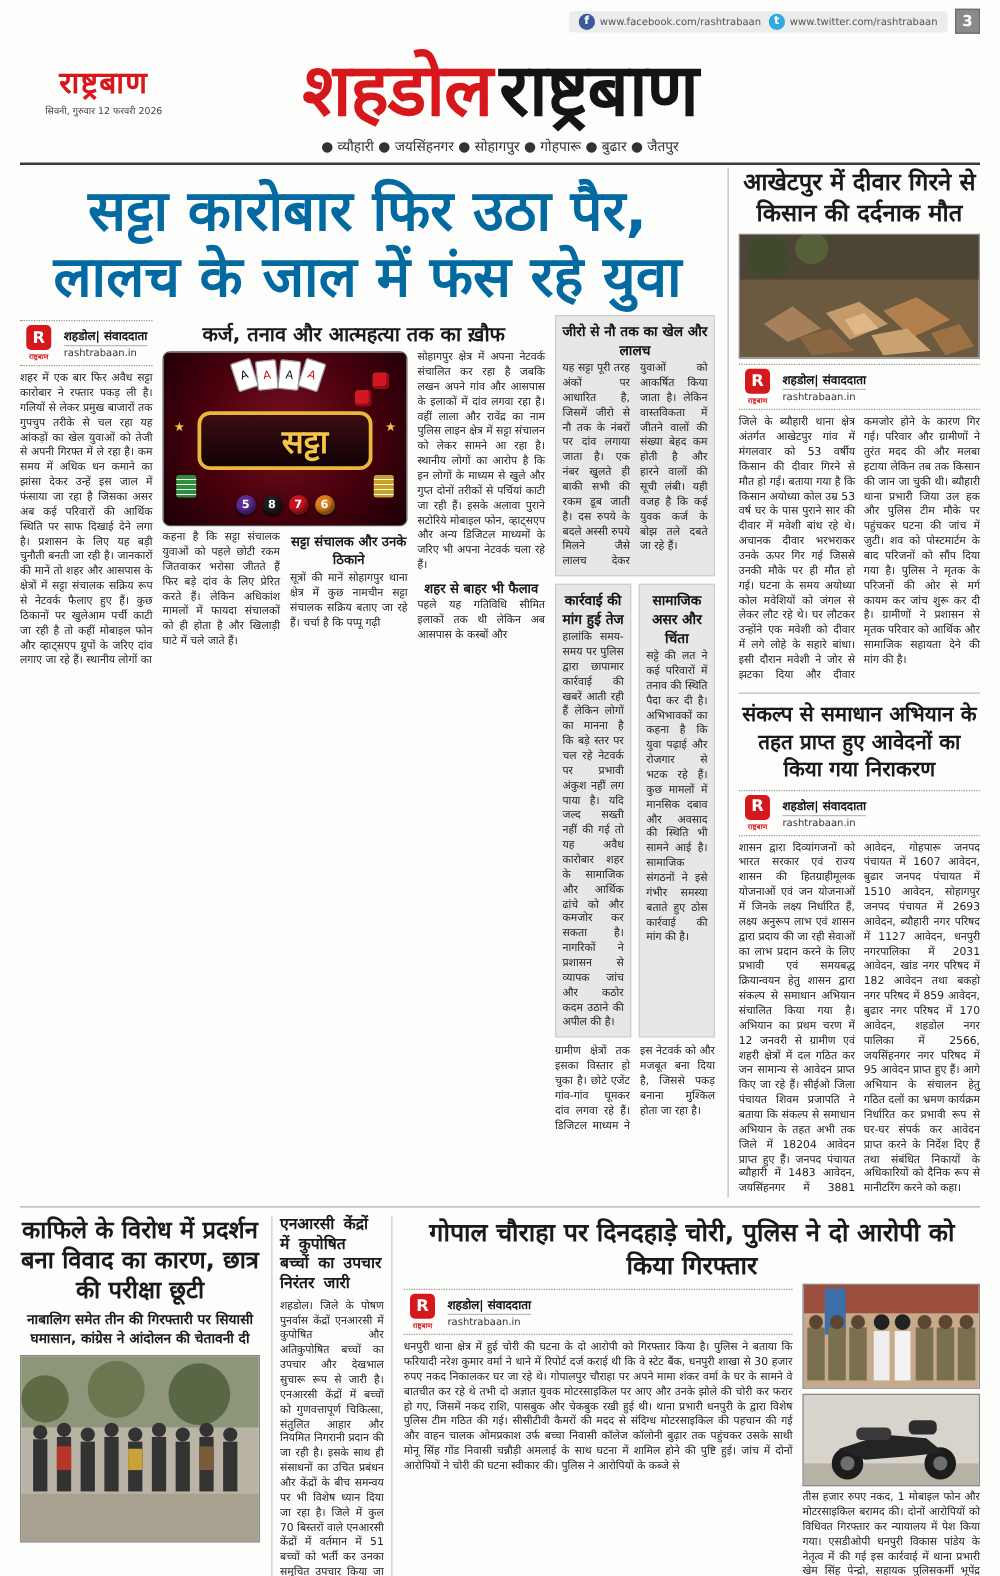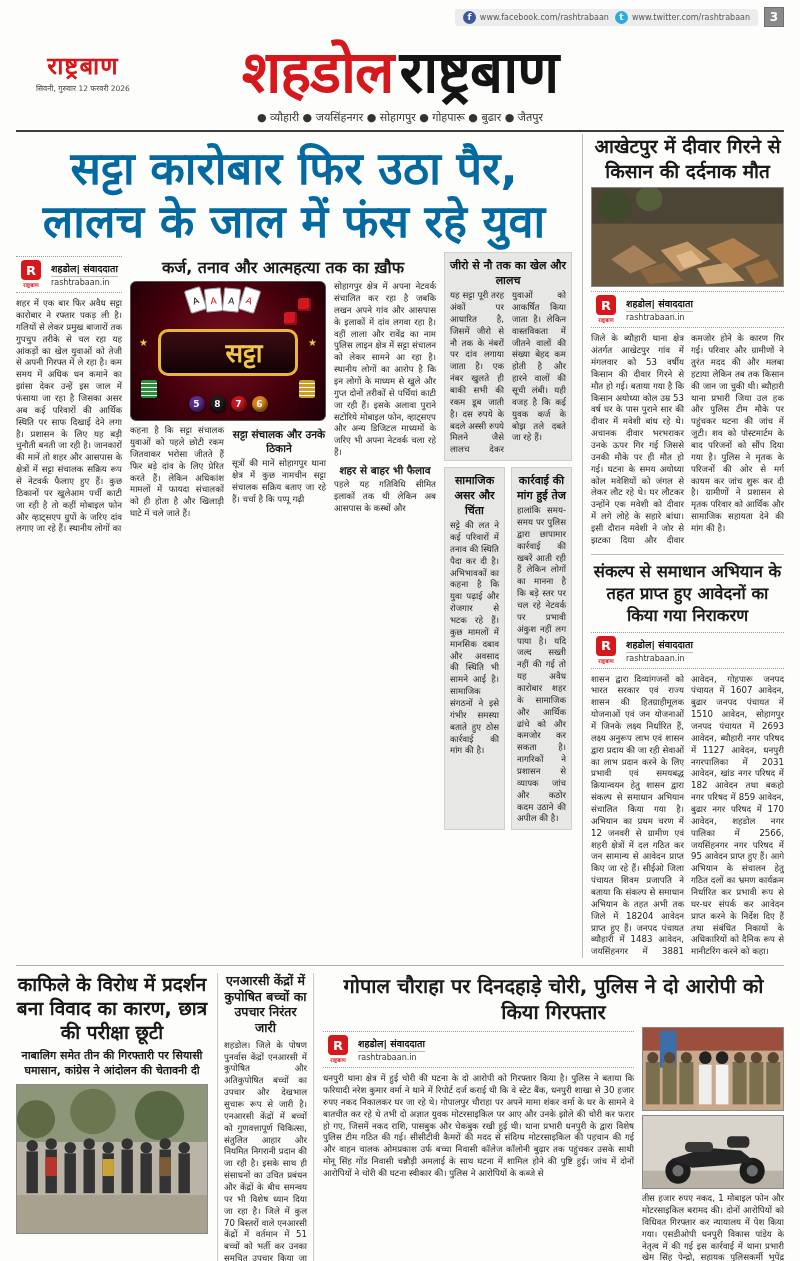--- a/index.html
+++ b/index.html
@@ -68,21 +68,21 @@
   .greybox h4 { font-size:11px; font-weight:700; text-align:center; margin-bottom:3px; color:#111; }
   .boxrow { display:flex; gap:6px; }
   .boxrow .greybox { flex:1; }
 
   
   .band2 { display:flex; gap:9px; }
   .b2-kafila { width:192px; }
   .h-kafila { font-size:19px; font-weight:800; text-align:center; line-height:1.25; }
   .sub-kafila { font-size:11px; font-weight:bold; text-align:center; line-height:1.3; margin-top:5px; }
   .b2-nrc { width:97px; border-left:1px solid #ccc; border-right:1px solid #ccc; padding:0 6px; }
-  .h-nrc { font-size:12.5px; font-weight:800; text-align:center; line-height:1.25; margin-bottom:4px; }
+  .h-nrc { font-size:12.5px; font-weight:800; text-align:left; line-height:1.25; margin-bottom:4px;font-family:Liberation Mono, monospace; }
   .b2-gopal { flex:1; }
   .h-gopal { font-size:20px; font-weight:800; text-align:center; line-height:1.3; }
   .gopal-row { display:flex; gap:8px; margin-top:2px; }
   .gopal-left { flex:1; }
   .gopal-right { width:142px; }
 
   
   .h-wall { font-size:19px; font-weight:800; text-align:center; line-height:1.3; }
   .wall-photo { height:100px; margin-top:4px; }
   .h-sankalp { font-size:16.5px; font-weight:800; text-align:center; line-height:1.35; margin-top:7px; border-top:1px solid #bbb; padding-top:6px; }
@@ -175,28 +175,29 @@
             </div>
           </div>
         </div>
         <div class="sg-e">
           <div class="greybox">
             <h4>जीरो से नौ तक का खेल और लालच</h4>
             <div class="body-txt cols-2">यह सट्टा पूरी तरह अंकों पर आधारित है, जिसमें जीरो से नौ तक के नंबरों पर दांव लगाया जाता है। एक नंबर खुलते ही बाकी सभी की रकम डूब जाती है। दस रुपये के बदले अस्सी रुपये मिलने जैसे लालच देकर युवाओं को आकर्षित किया जाता है। लेकिन वास्तविकता में जीतने वालों की संख्या बेहद कम होती है और हारने वालों की सूची लंबी। यही वजह है कि कई युवक कर्ज के बोझ तले दबते जा रहे हैं।</div>
           </div>
           <div class="boxrow">
             <div class="greybox">
+              <h4>कार्रवाई की मांग हुई तेज</h4>
+              <div class="body-txt">हालांकि समय-समय पर पुलिस द्वारा छापामार कार्रवाई की खबरें आती रही हैं लेकिन लोगों का मानना है कि बड़े स्तर पर चल रहे नेटवर्क पर प्रभावी अंकुश नहीं लग पाया है। यदि जल्द सख्ती नहीं की गई तो यह अवैध कारोबार शहर के सामाजिक और आर्थिक ढांचे को और कमजोर कर सकता है। नागरिकों ने प्रशासन से व्यापक जांच और कठोर कदम उठाने की अपील की है।</div>
+            </div>
+            <div class="greybox">
               <h4>सामाजिक असर और चिंता</h4>
               <div class="body-txt">सट्टे की लत ने कई परिवारों में तनाव की स्थिति पैदा कर दी है। अभिभावकों का कहना है कि युवा पढ़ाई और रोजगार से भटक रहे हैं। कुछ मामलों में मानसिक दबाव और अवसाद की स्थिति भी सामने आई है। सामाजिक संगठनों ने इसे गंभीर समस्या बताते हुए ठोस कार्रवाई की मांग की है।</div>
             </div>
-            <div class="greybox">
-              <h4>कार्रवाई की मांग हुई तेज</h4>
-              <div class="body-txt">हालांकि समय-समय पर पुलिस द्वारा छापामार कार्रवाई की खबरें आती रही हैं लेकिन लोगों का मानना है कि बड़े स्तर पर चल रहे नेटवर्क पर प्रभावी अंकुश नहीं लग पाया है। यदि जल्द सख्ती नहीं की गई तो यह अवैध कारोबार शहर के सामाजिक और आर्थिक ढांचे को और कमजोर कर सकता है। नागरिकों ने प्रशासन से व्यापक जांच और कठोर कदम उठाने की अपील की है।</div>
-            </div>
-          </div>
+          </div>
+          <div class="body-txt cols-2">ग्रामीण क्षेत्रों तक इसका विस्तार हो चुका है। छोटे एजेंट गांव-गांव घूमकर दांव लगवा रहे हैं। डिजिटल माध्यम ने इस नेटवर्क को और मजबूत बना दिया है, जिससे पकड़ बनाना मुश्किल होता जा रहा है।</div>
         </div>
       </div>
     </div>
 
     <div class="lead-right">
       <div>
         <div class="h-wall">आखेटपुर में दीवार गिरने से किसान की दर्दनाक मौत</div>
         <div class="photo wall-photo">
           <svg viewBox="0 0 100 55" preserveAspectRatio="none">
             <rect width="100" height="55" fill="#6b5a40"></rect>

